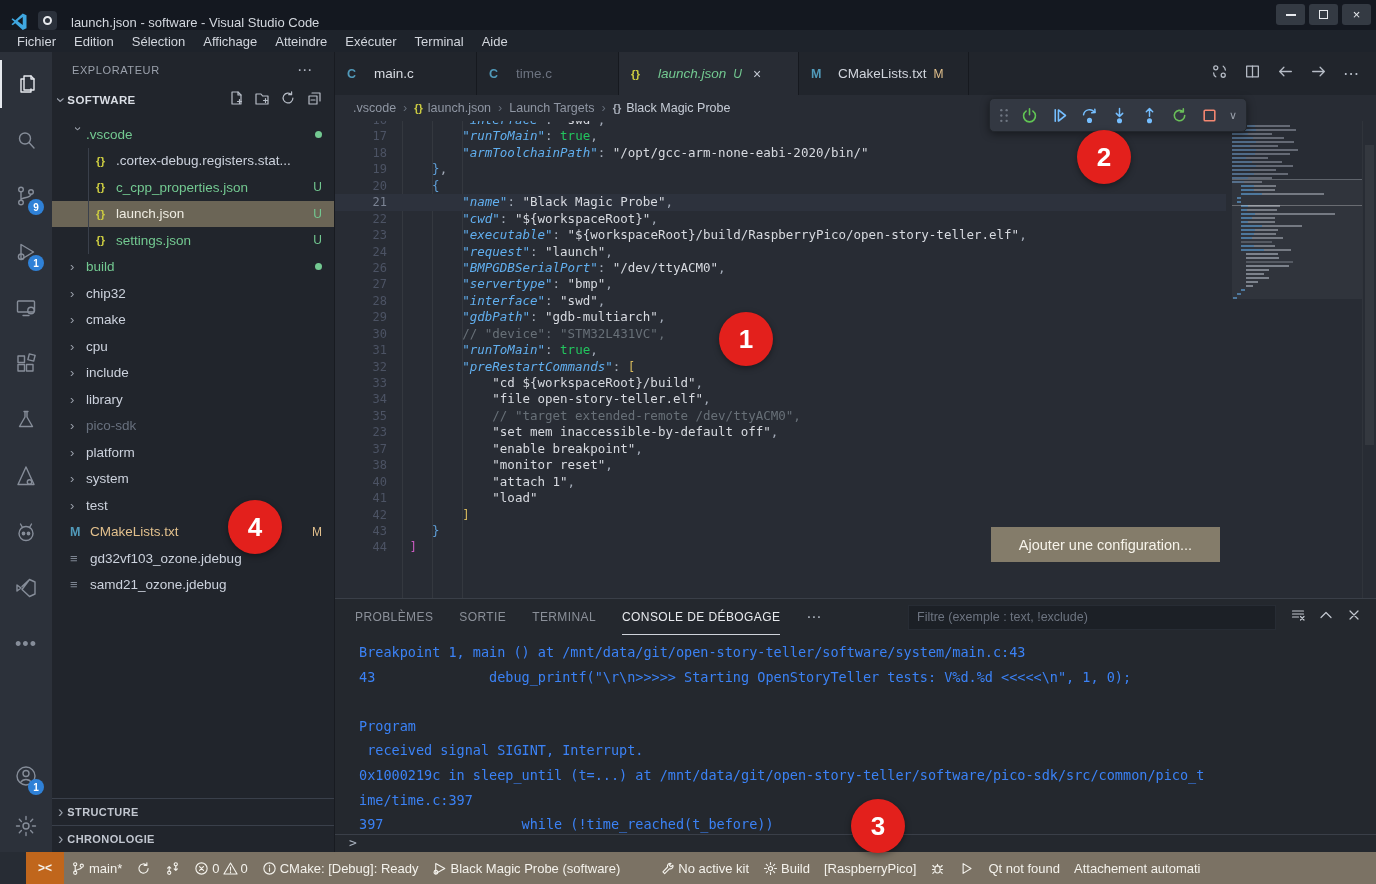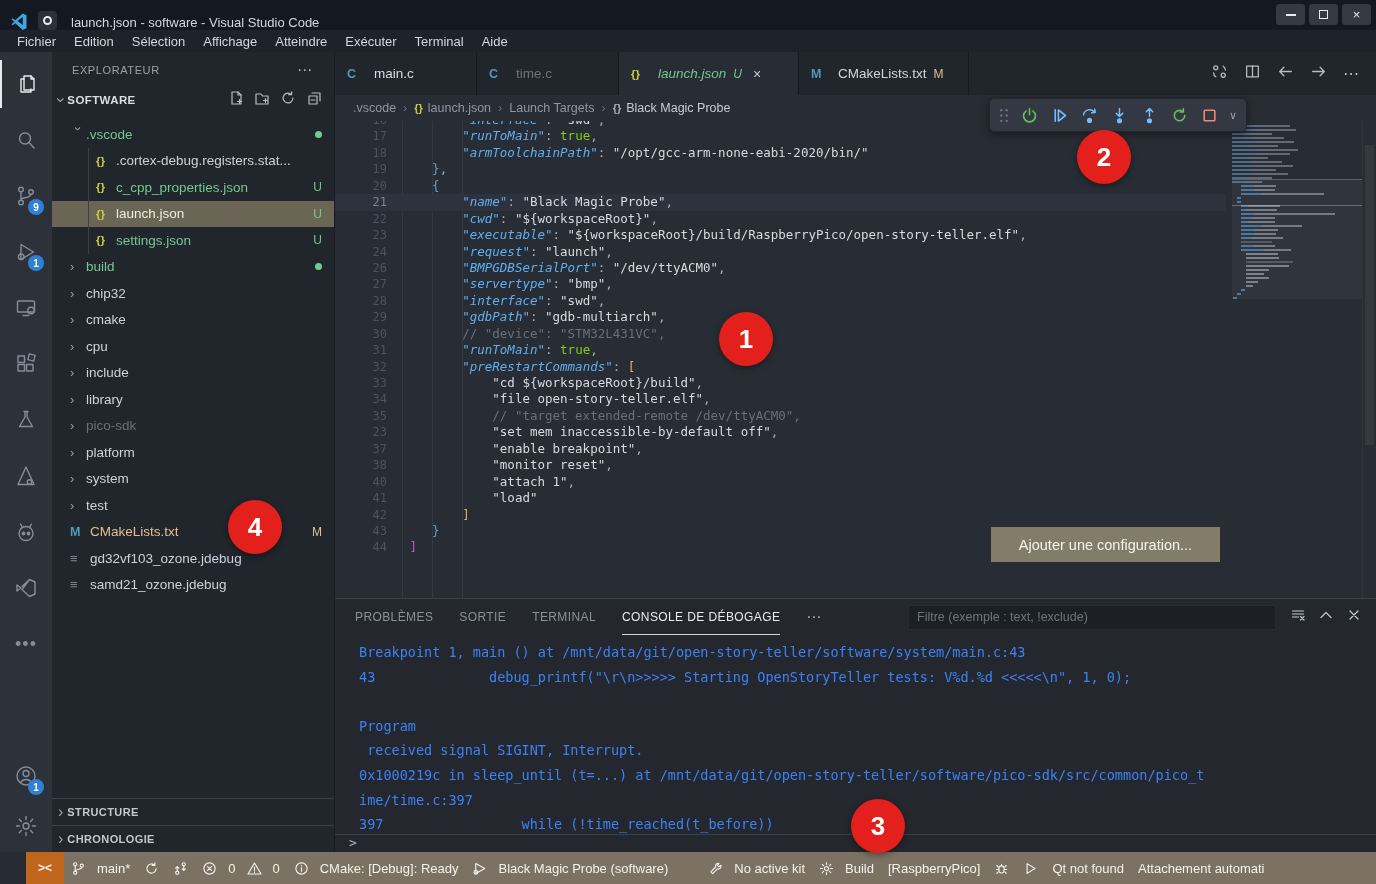--- a/index.html
+++ b/index.html
@@ -87,21 +87,21 @@
   .guides { position:absolute; left:67px; top:0; bottom:0; width:100px; pointer-events:none; }
   .guides i { position:absolute; top:0; bottom:0; width:1px; background:rgba(255,255,255,.06); }
   .code { position:absolute; top:-9px; left:0; right:150px; font-size:12.5px; line-height:16.45px; }
   .cline { display:flex; white-space:pre; height:16.45px; }
   .cline .num { width:52px; text-align:right; color:#4c5364; flex:none; font-size:12px; }
   .cline .ct { margin-left:15px; flex:1; }
   .cline.cur { background:#2d323d; }
   .cline.cur .num { color:#7b8394; }
   .tk-key { color:#61afef; font-style:italic; }
   .tk-str { color:#d7dae0; }
-  .tk-bool { color:#84cc16; }
+  .tk-bool { color:#22c55e; }
   .tk-pun { color:#a5adba; }
   .tk-com { color:#687078; }
   .tk-by { color:#d5b85c; }
   .tk-bb { color:#5f9fd8; }
   .tk-bp { color:#c85abf; }
 
   .minimap { position:absolute; right:14px; top:0; width:130px; bottom:0; }
   .mm-slider { position:absolute; left:0; right:0; background:rgba(210,215,225,.05); border-top:1px solid rgba(220,225,235,.28); }
   .mm-row { height:2px; margin-bottom:2px; display:flex; }
   .mm-row i { height:2px; display:inline-block; }
@@ -135,21 +135,21 @@
   .picons svg { width:16px; height:16px; }
   .panel-body { position:absolute; top:36px; bottom:18px; left:0; right:0; padding:5px 9px 0 24px;
     font-size:13.5px; line-height:24.6px; color:#3b82f6; white-space:pre; overflow:hidden; }
   .prompt-row { position:absolute; bottom:0; height:18px; left:0; right:0; border-top:1px solid #3a3f48;
     padding-left:14px; font-size:13px; line-height:16px; color:#aab3bf; }
 
   
   .statusbar { height:32px; background:#7b7264; display:flex; align-items:stretch; color:#f4f2ec; font-size:13px; overflow:hidden; }
   .sb-lead { width:26px; background:#272c34; flex:none; }
   .sb-remote { background:#c0661c; padding:0 12px; display:flex; align-items:center; font-weight:bold; font-size:12px; flex:none; }
-  .sb-item { display:flex; align-items:center; gap:11px; padding:0 7px; white-space:nowrap; flex:none; }
+  .sb-item { display:flex; align-items:center; gap:3px; padding:0 7px; white-space:nowrap; flex:none; }
   .sb-item.gap { margin-left:26px;justify-content:center; }
   .sb-item svg { width:15px; height:15px; }
 
   
   .ann { position:absolute; width:54px; height:54px; border-radius:50%; display:flex; align-items:center; justify-content:center;
     color:#fff; font-size:26px; font-weight:bold; z-index:50; box-shadow:0 2px 6px rgba(0,0,0,.4); }
 </style>
 </head>
 <body>
 

